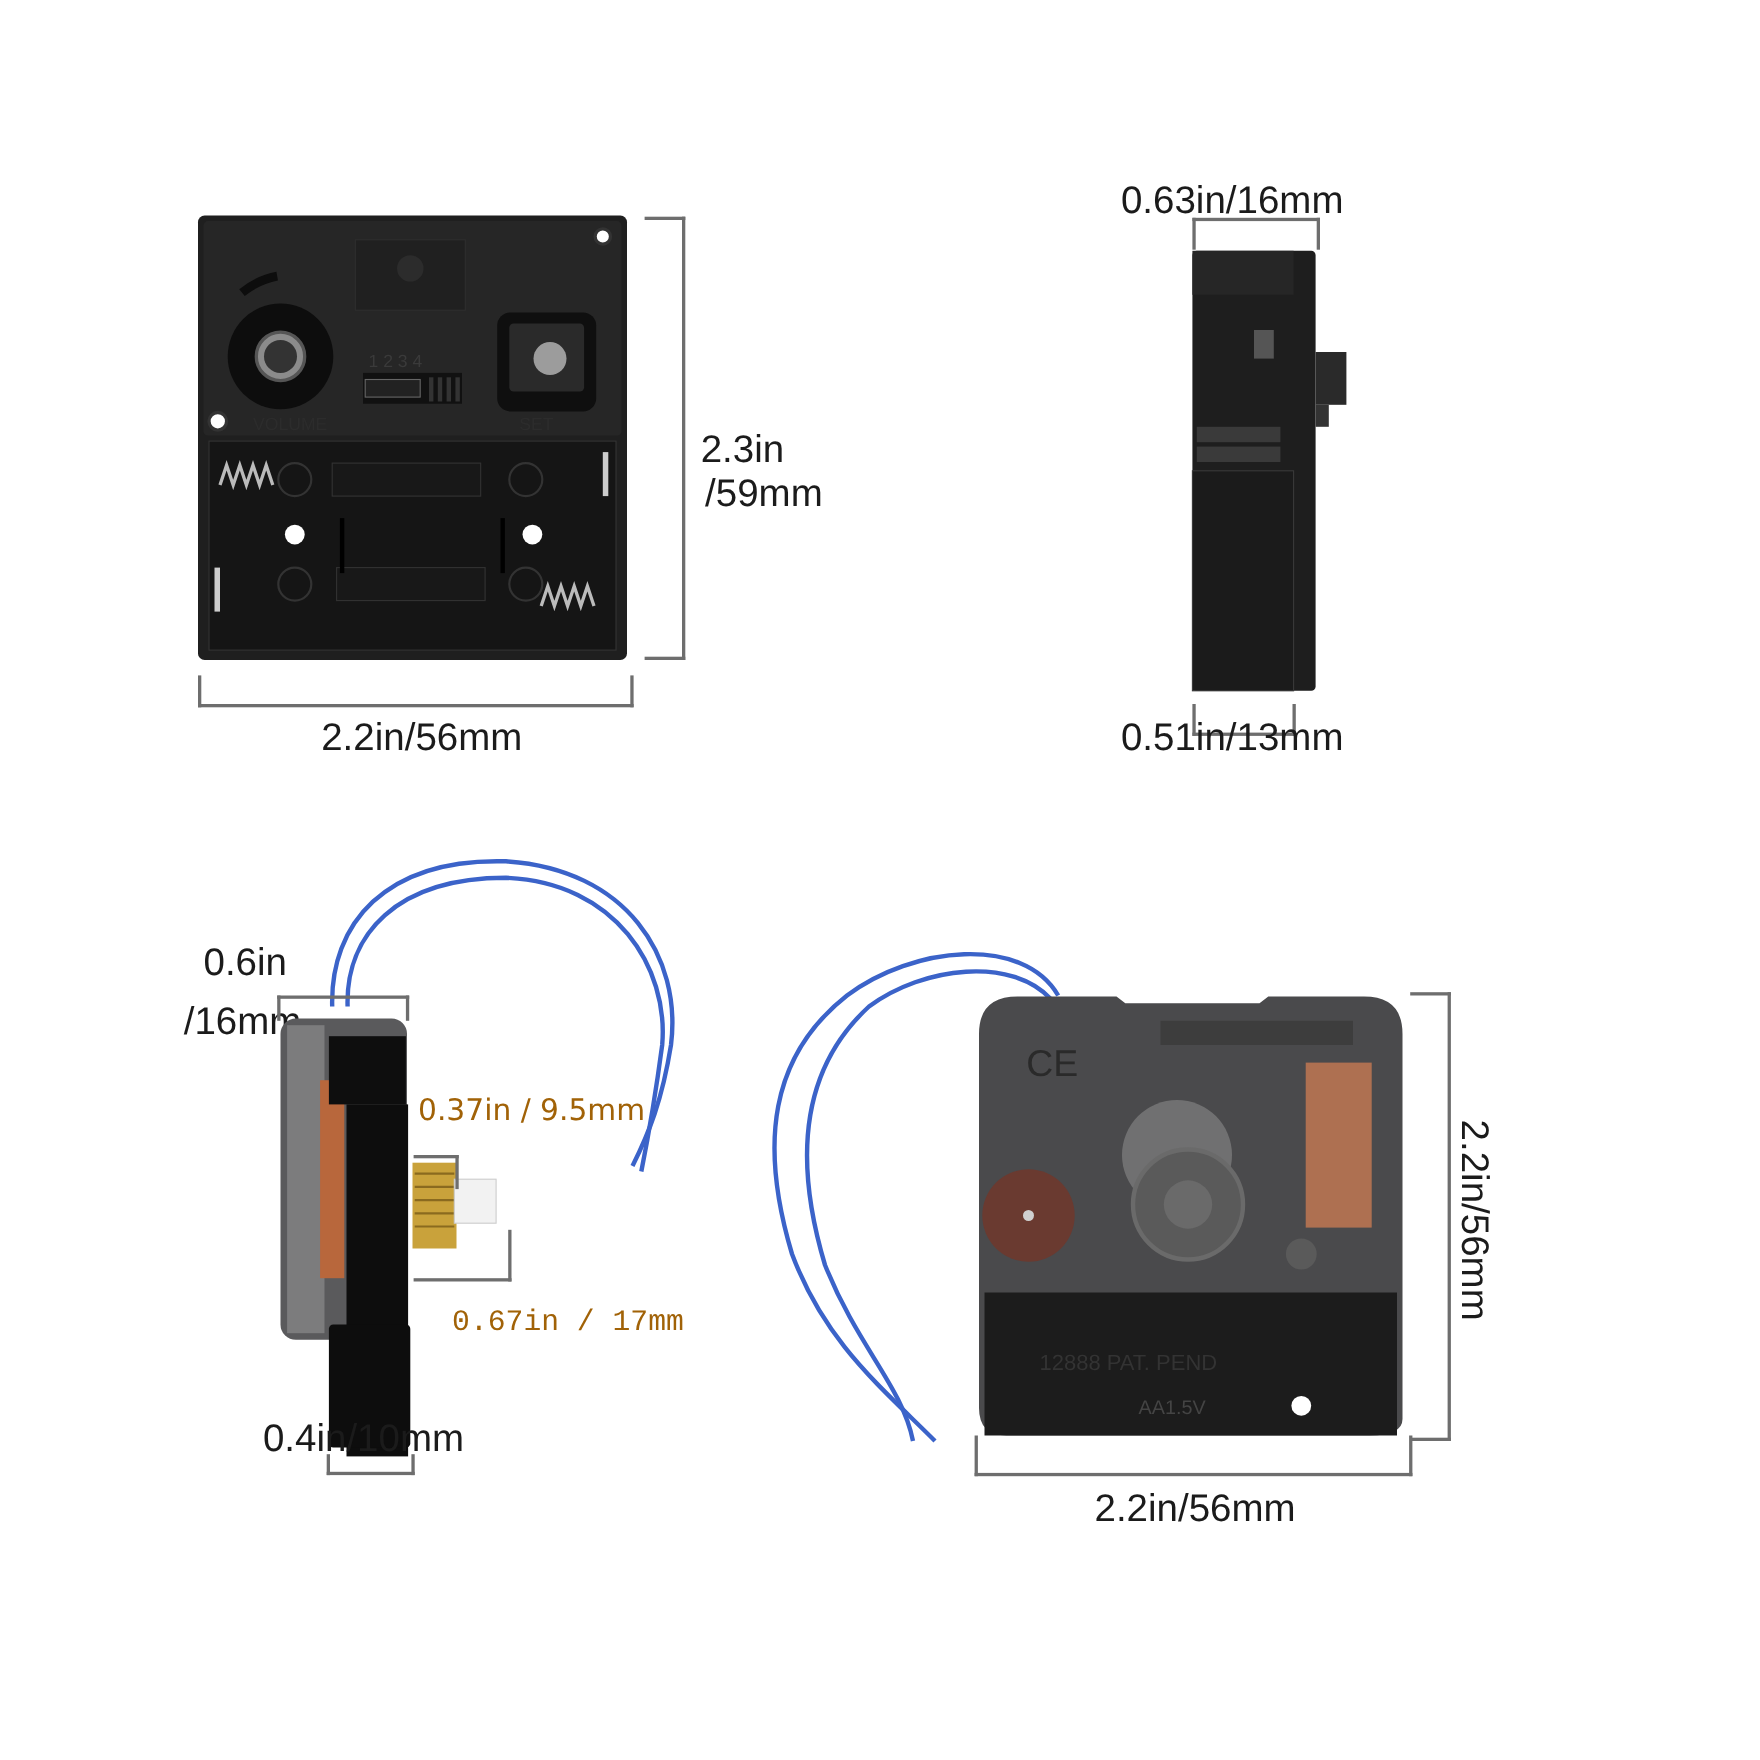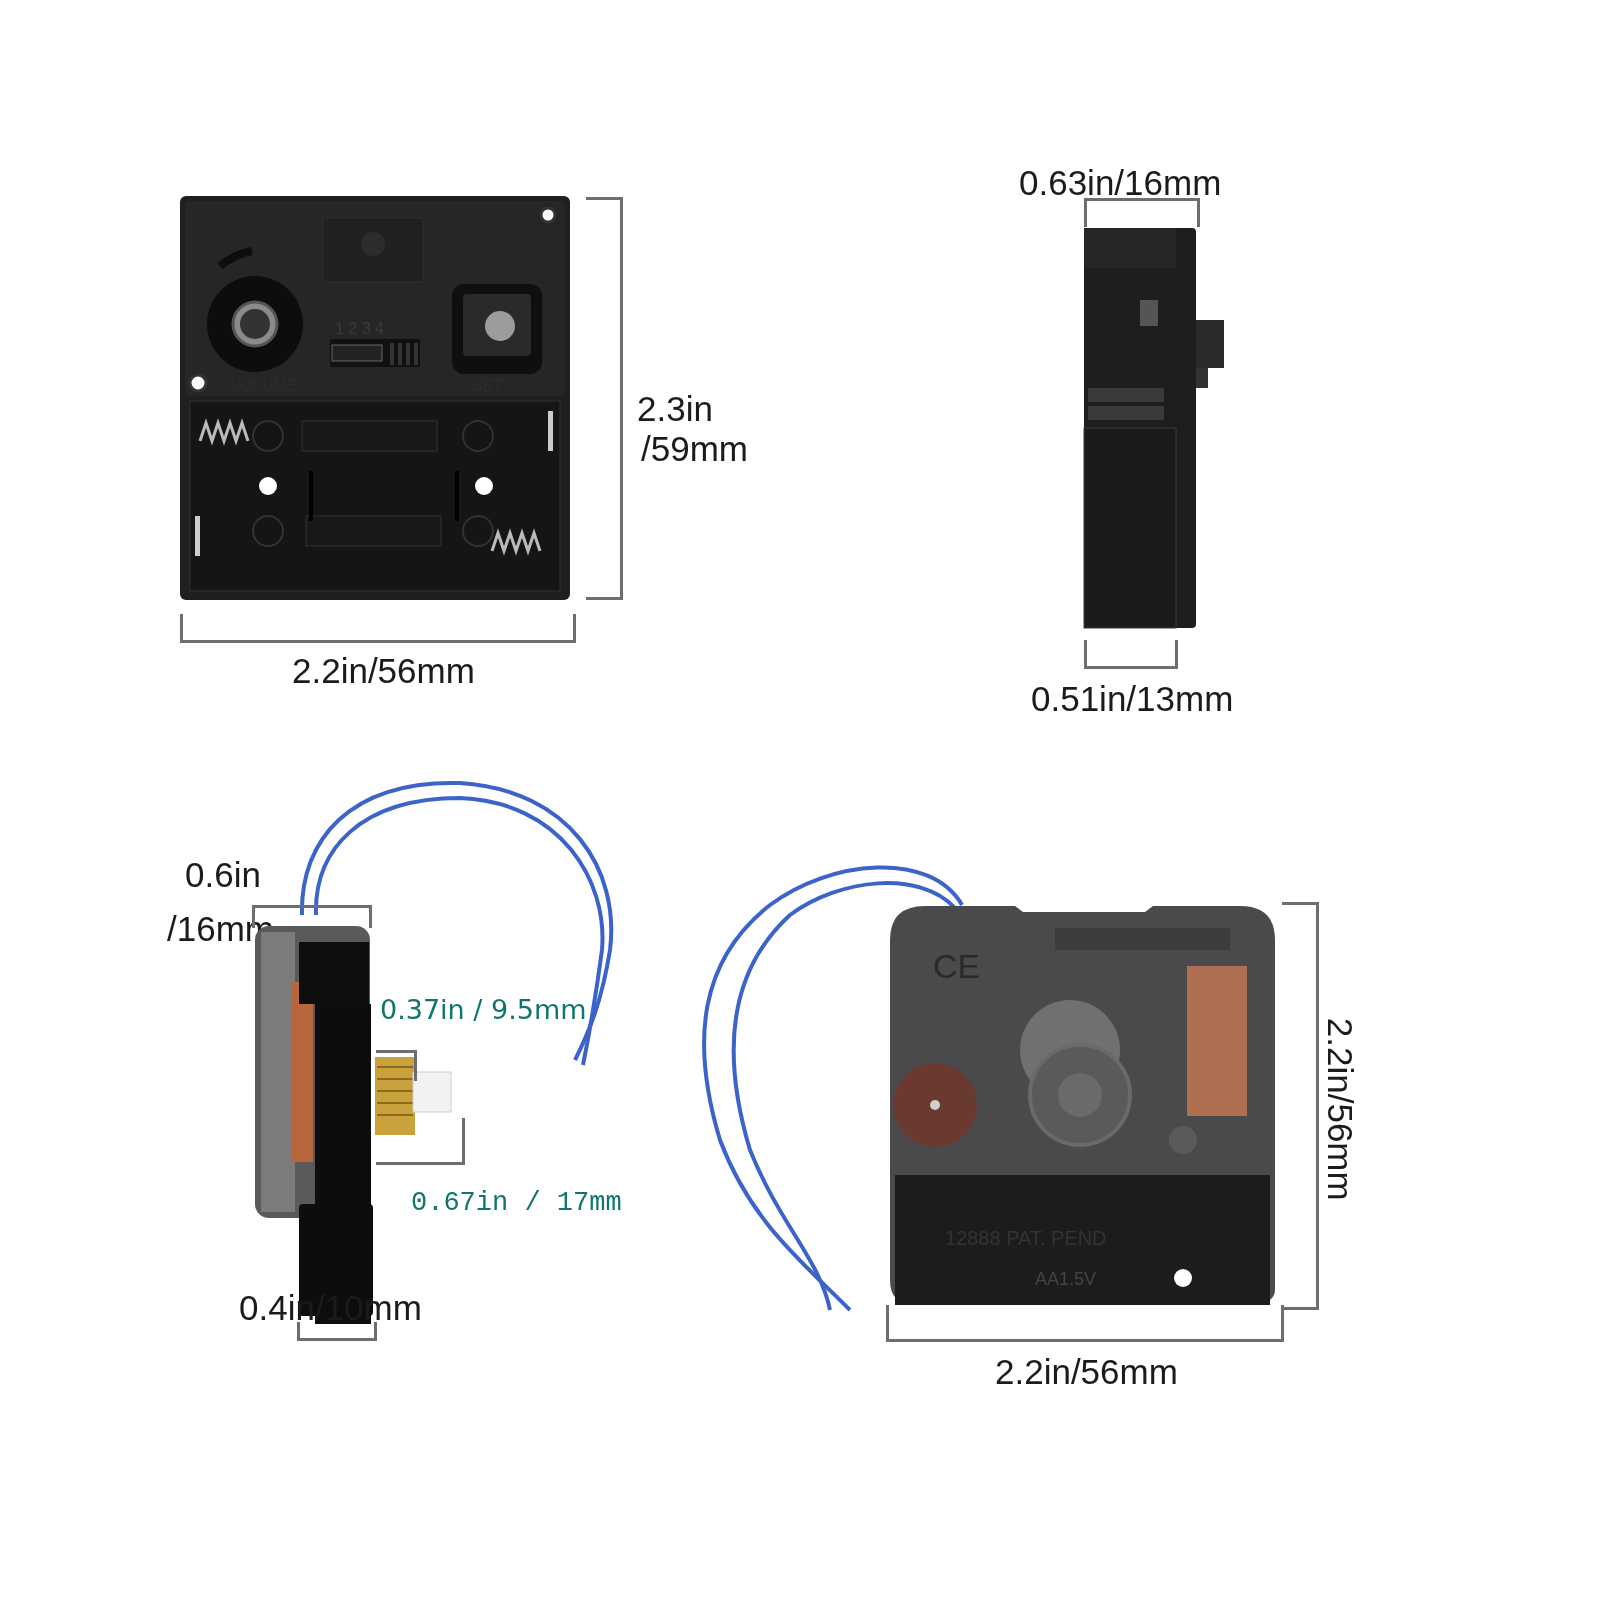--- a/index.html
+++ b/index.html
@@ -1,18 +1,18 @@
 <!DOCTYPE html>
 <html><head>
 <meta charset="utf-8">
 <style>
   html,body{margin:0;padding:0;background:#ffffff;}
   body{width:1600px;height:1600px;position:relative;overflow:hidden;font-family:"Liberation Sans",sans-serif;color:#1a1a1a;}
   .lbl{position:absolute;font-family:"Liberation Sans",sans-serif;font-size:35px;color:#1b1b1b;white-space:nowrap;line-height:1.1;}
-  .lbl-sm{position:absolute;font-family:"DejaVu Sans",sans-serif;font-size:27px;color:#0f766e;white-space:nowrap;}
+  .lbl-sm{position:absolute;font-family:"DejaVu Sans",sans-serif;font-size:27px;color:#a16207;white-space:nowrap;}
   .bracket{position:absolute;border-color:#6e6e6e;border-style:solid;border-width:0;}
   svg{position:absolute;overflow:visible;}
 </style>
 </head>
 <body>
 
 <div>
   <svg width="400" height="410" style="left:180px;top:196px;">
     <rect x="0" y="0" width="390" height="404" rx="6" fill="#1f1f1f"></rect>
     <rect x="5" y="5" width="380" height="195" rx="4" fill="#262626"></rect>
@@ -72,21 +72,21 @@
     <rect x="4" y="0" width="112" height="400" rx="4" fill="#1e1e1e"></rect>
     <rect x="4" y="0" width="92" height="40" fill="#262626"></rect>
     <rect x="60" y="72" width="18" height="26" fill="#555"></rect>
     <rect x="116" y="92" width="28" height="48" fill="#2a2a2a"></rect>
     <rect x="116" y="140" width="12" height="20" fill="#333"></rect>
     <rect x="8" y="160" width="76" height="14" fill="#3a3a3a"></rect>
     <rect x="8" y="178" width="76" height="14" fill="#3a3a3a"></rect>
     <rect x="4" y="200" width="92" height="200" fill="#1b1b1b" stroke="#3a3a3a"></rect>
   </svg>
   <div class="bracket" style="left:1084px;top:640px;width:88px;height:26px;border-left-width:3px;border-right-width:3px;border-bottom-width:3px;"></div>
-  <div class="lbl" style="left:1019px;top:680px;margin-left:12px;">0.51in/13mm</div>
+  <div class="lbl" style="left:1019px;top:652px;">0.51in/13mm</div>
 </div>
 
 <div>
   <svg width="360" height="300" style="left:290px;top:780px;">
     <path d="M12,135 C10,60 60,0 170,3 C280,10 330,90 320,170 C312,220 300,250 285,280" stroke="#3b63c9" stroke-width="4" fill="none"></path>
     <path d="M26,135 C24,70 70,18 170,18 C270,22 318,100 312,170 C306,215 300,250 293,285" stroke="#3b63c9" stroke-width="4" fill="none"></path>
   </svg>
   <div class="lbl" style="left:185px;top:856px;">0.6in</div>
   <div class="lbl" style="left:167px;top:910px;">/16mm</div>
   <div class="bracket" style="left:252px;top:905px;width:114px;height:20px;border-left-width:3px;border-right-width:3px;border-top-width:3px;"></div>

